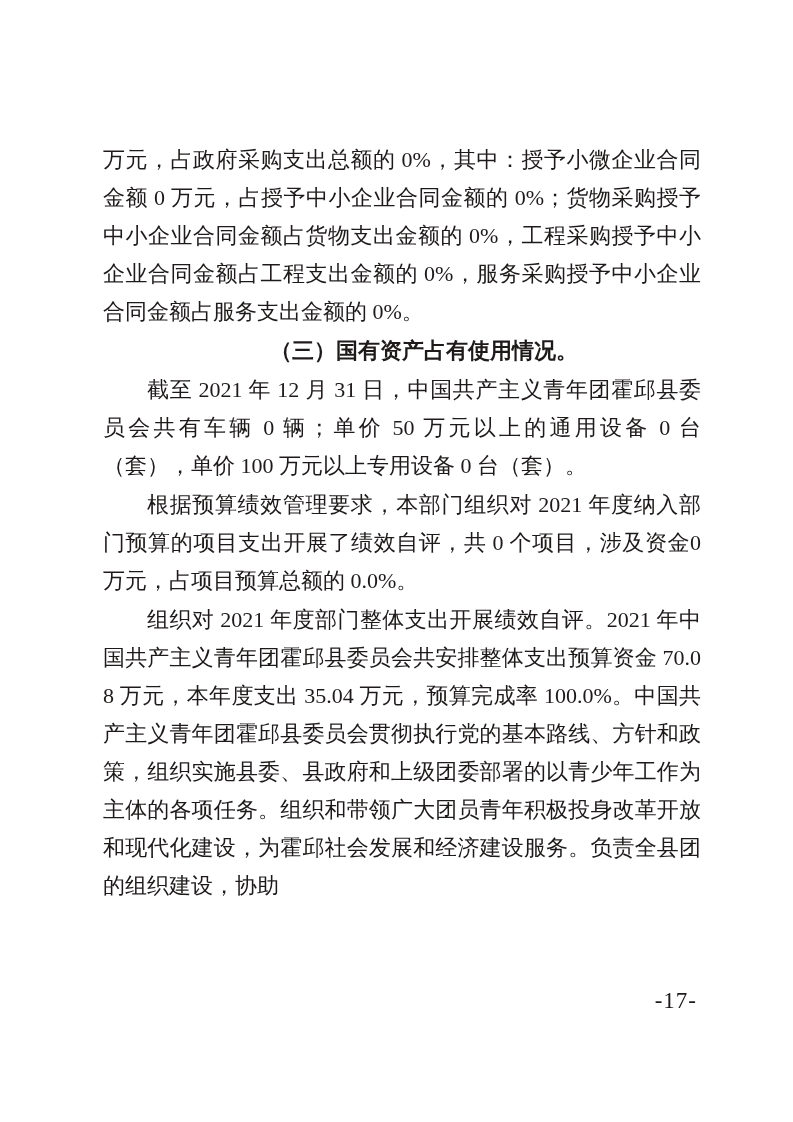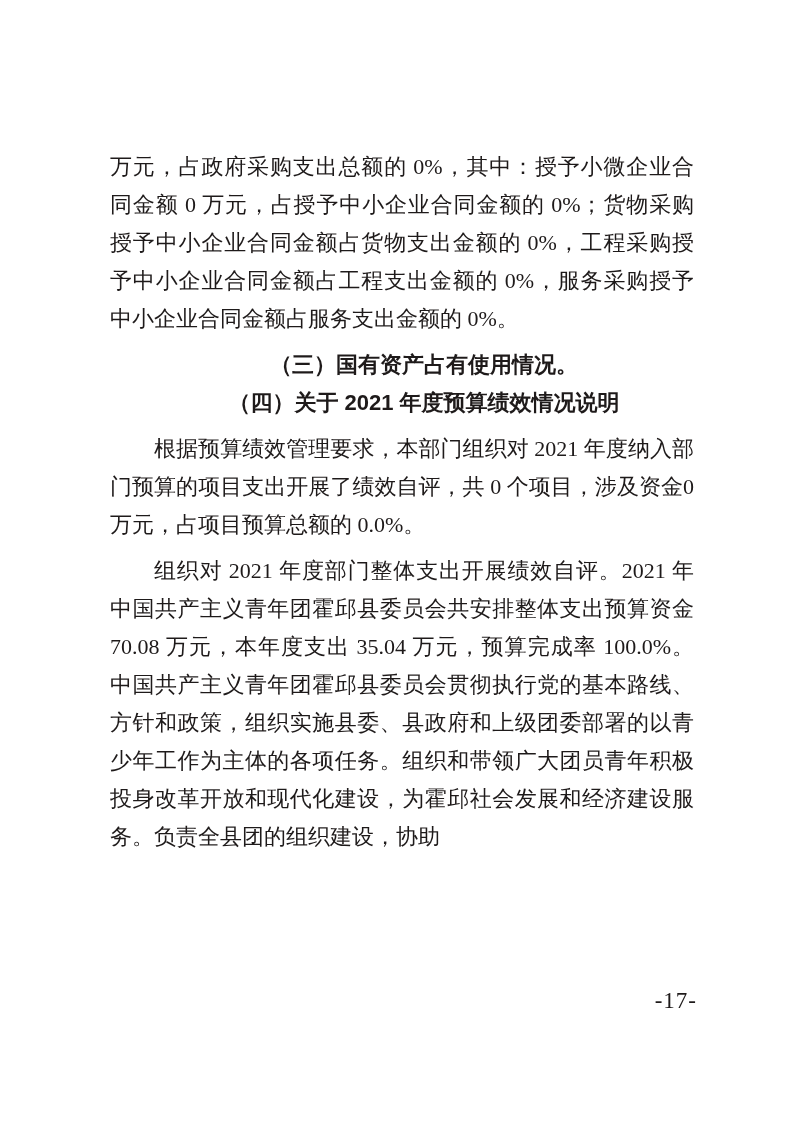--- a/index.html
+++ b/index.html
@@ -23,21 +23,21 @@
     top: 140px;
     width: 600px;
     font-family: "Liberation Serif", "DejaVu Serif", serif;
     font-size: 22px;
     line-height: 38px;
     text-align: justify;
     text-justify: inter-ideograph;
     word-break: break-all;
   }
   .para {
-    margin: 8px;
+    margin: 1px;
     text-indent: 2em;
   }
   .para.continuation {
     text-indent: 0;
   }
   .heading {
     margin: 0;
     font-family: "Liberation Sans", "DejaVu Sans", sans-serif;
     font-weight: 700;
     font-size: 22px;
@@ -55,18 +55,18 @@
     color: #1e1a1a;
   }
 </style>
 </head>
 <body>
 
 <div class="page">
   <div class="text-column">
     <p class="para continuation">万元，占政府采购支出总额的 0%，其中：授予小微企业合同金额 0 万元，占授予中小企业合同金额的 0%；货物采购授予中小企业合同金额占货物支出金额的 0%，工程采购授予中小企业合同金额占工程支出金额的 0%，服务采购授予中小企业合同金额占服务支出金额的 0%。</p>
     <h3 class="heading">（三）国有资产占有使用情况。</h3>
-    <h3 class="heading">（四）关于 2021 年度预算绩效情况说明</h3>
+    <p class="para">截至 2021 年 12 月 31 日，中国共产主义青年团霍邱县委员会共有车辆 0 辆；单价 50 万元以上的通用设备 0 台（套），单价 100 万元以上专用设备 0 台（套）。</p>
     <p class="para">根据预算绩效管理要求，本部门组织对 2021 年度纳入部门预算的项目支出开展了绩效自评，共 0 个项目，涉及资金0 万元，占项目预算总额的 0.0%。</p>
     <p class="para">组织对 2021 年度部门整体支出开展绩效自评。2021 年中国共产主义青年团霍邱县委员会共安排整体支出预算资金 70.08 万元，本年度支出 35.04 万元，预算完成率 100.0%。中国共产主义青年团霍邱县委员会贯彻执行党的基本路线、方针和政策，组织实施县委、县政府和上级团委部署的以青少年工作为主体的各项任务。组织和带领广大团员青年积极投身改革开放和现代化建设，为霍邱社会发展和经济建设服务。负责全县团的组织建设，协助</p>
   </div>
   <div class="page-footer">-17-</div>
 </div>
 
 </body></html>

